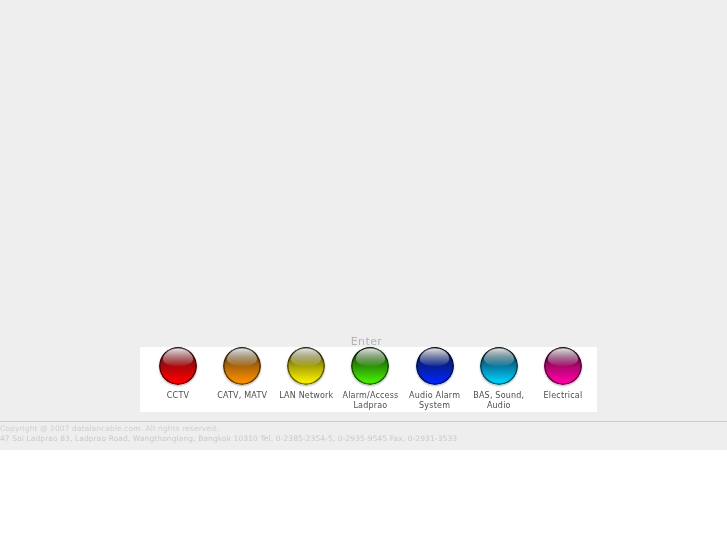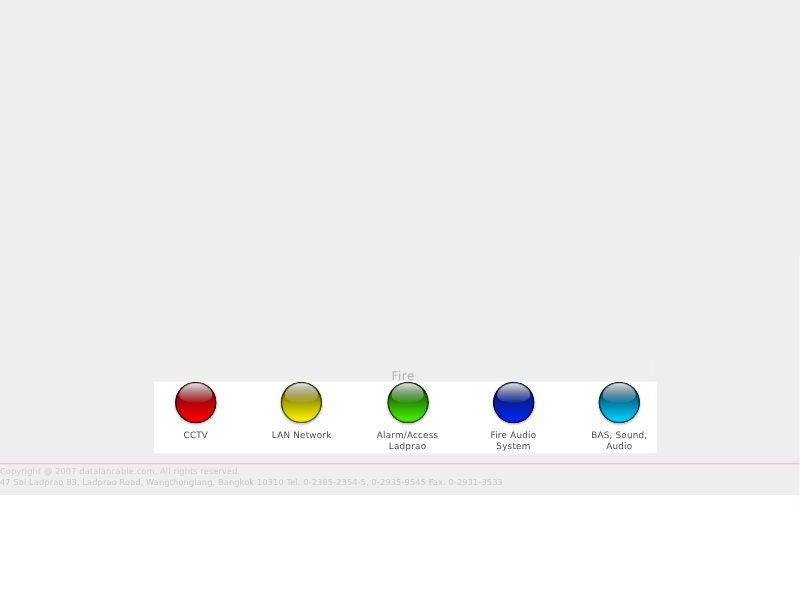--- a/index.html
+++ b/index.html
@@ -160,34 +160,42 @@
 </head>
 <body>
 
 <div id="page">
 
   <div id="gray-area" style="background: rgb(238, 238, 238);"></div>
 
   <div id="enter-panel" style="background: rgb(255, 255, 255);"></div>
 
   <div id="enter-bar" style="background: rgb(238, 238, 238);">
-    <span id="enter-label">Fire</span>
+    <span id="enter-label">Enter</span>
   </div>
 
   <div id="button-row">
 
     <div class="cat-item">
       <div class="orb">
         <div class="orb-body" id="orb-0" style="background: linear-gradient(rgb(90, 20, 23) 0%, rgb(90, 20, 23) 12%, rgb(181, 6, 10) 55%, rgb(245, 0, 0) 88%, rgb(245, 0, 0) 100%);"></div>
         <div class="orb-gloss"></div>
         <div class="orb-rim"></div>
       </div>
       <div class="cat-label">CCTV</div>
     </div>
 
+    <div class="cat-item">
+      <div class="orb">
+        <div class="orb-body" id="orb-1" style="background: linear-gradient(rgb(75, 59, 34) 0%, rgb(75, 59, 34) 12%, rgb(181, 106, 8) 55%, rgb(242, 140, 0) 88%, rgb(242, 140, 0) 100%);"></div>
+        <div class="orb-gloss"></div>
+        <div class="orb-rim"></div>
+      </div>
+      <div class="cat-label">CATV, MATV</div>
+    </div>
 
     <div class="cat-item">
       <div class="orb">
         <div class="orb-body" id="orb-2" style="background: linear-gradient(rgb(76, 74, 24) 0%, rgb(76, 74, 24) 12%, rgb(176, 172, 5) 55%, rgb(242, 232, 0) 88%, rgb(242, 232, 0) 100%);"></div>
         <div class="orb-gloss"></div>
         <div class="orb-rim"></div>
       </div>
       <div class="cat-label">LAN Network</div>
     </div>
 
@@ -200,35 +208,43 @@
       <div class="cat-label">Alarm/Access
 Ladprao</div>
     </div>
 
     <div class="cat-item">
       <div class="orb">
         <div class="orb-body" id="orb-4" style="background: linear-gradient(rgb(12, 26, 74) 0%, rgb(12, 26, 74) 12%, rgb(6, 31, 160) 55%, rgb(0, 36, 240) 88%, rgb(0, 36, 240) 100%);"></div>
         <div class="orb-gloss"></div>
         <div class="orb-rim"></div>
       </div>
-      <div class="cat-label">Fire Audio
+      <div class="cat-label">Audio Alarm
 System</div>
     </div>
 
     <div class="cat-item">
       <div class="orb">
         <div class="orb-body" id="orb-5" style="background: linear-gradient(rgb(11, 44, 60) 0%, rgb(11, 44, 60) 12%, rgb(6, 131, 172) 55%, rgb(0, 200, 240) 88%, rgb(0, 200, 240) 100%);"></div>
         <div class="orb-gloss"></div>
         <div class="orb-rim"></div>
       </div>
       <div class="cat-label">BAS, Sound,
 Audio</div>
     </div>
 
 
+    <div class="cat-item">
+      <div class="orb">
+        <div class="orb-body" id="orb-7" style="background: linear-gradient(rgb(69, 8, 47) 0%, rgb(69, 8, 47) 12%, rgb(181, 6, 115) 55%, rgb(245, 0, 160) 88%, rgb(245, 0, 160) 100%);"></div>
+        <div class="orb-gloss"></div>
+        <div class="orb-rim"></div>
+      </div>
+      <div class="cat-label">Electrical</div>
+    </div>
 
   </div>
 
   <div id="pink-rule" style="background: rgb(240, 184, 224);"></div>
 
   <div id="footer">
     <div class="foot-line">Copyright @ 2007 datalancable.com. All rights reserved.</div>
     <div class="foot-line addr">47 Soi Ladprao 83, Ladprao Road, Wangthonglang, Bangkok 10310 Tel. 0-2385-2354-5, 0-2935-9545 Fax. 0-2931-3533</div>
   </div>
 

